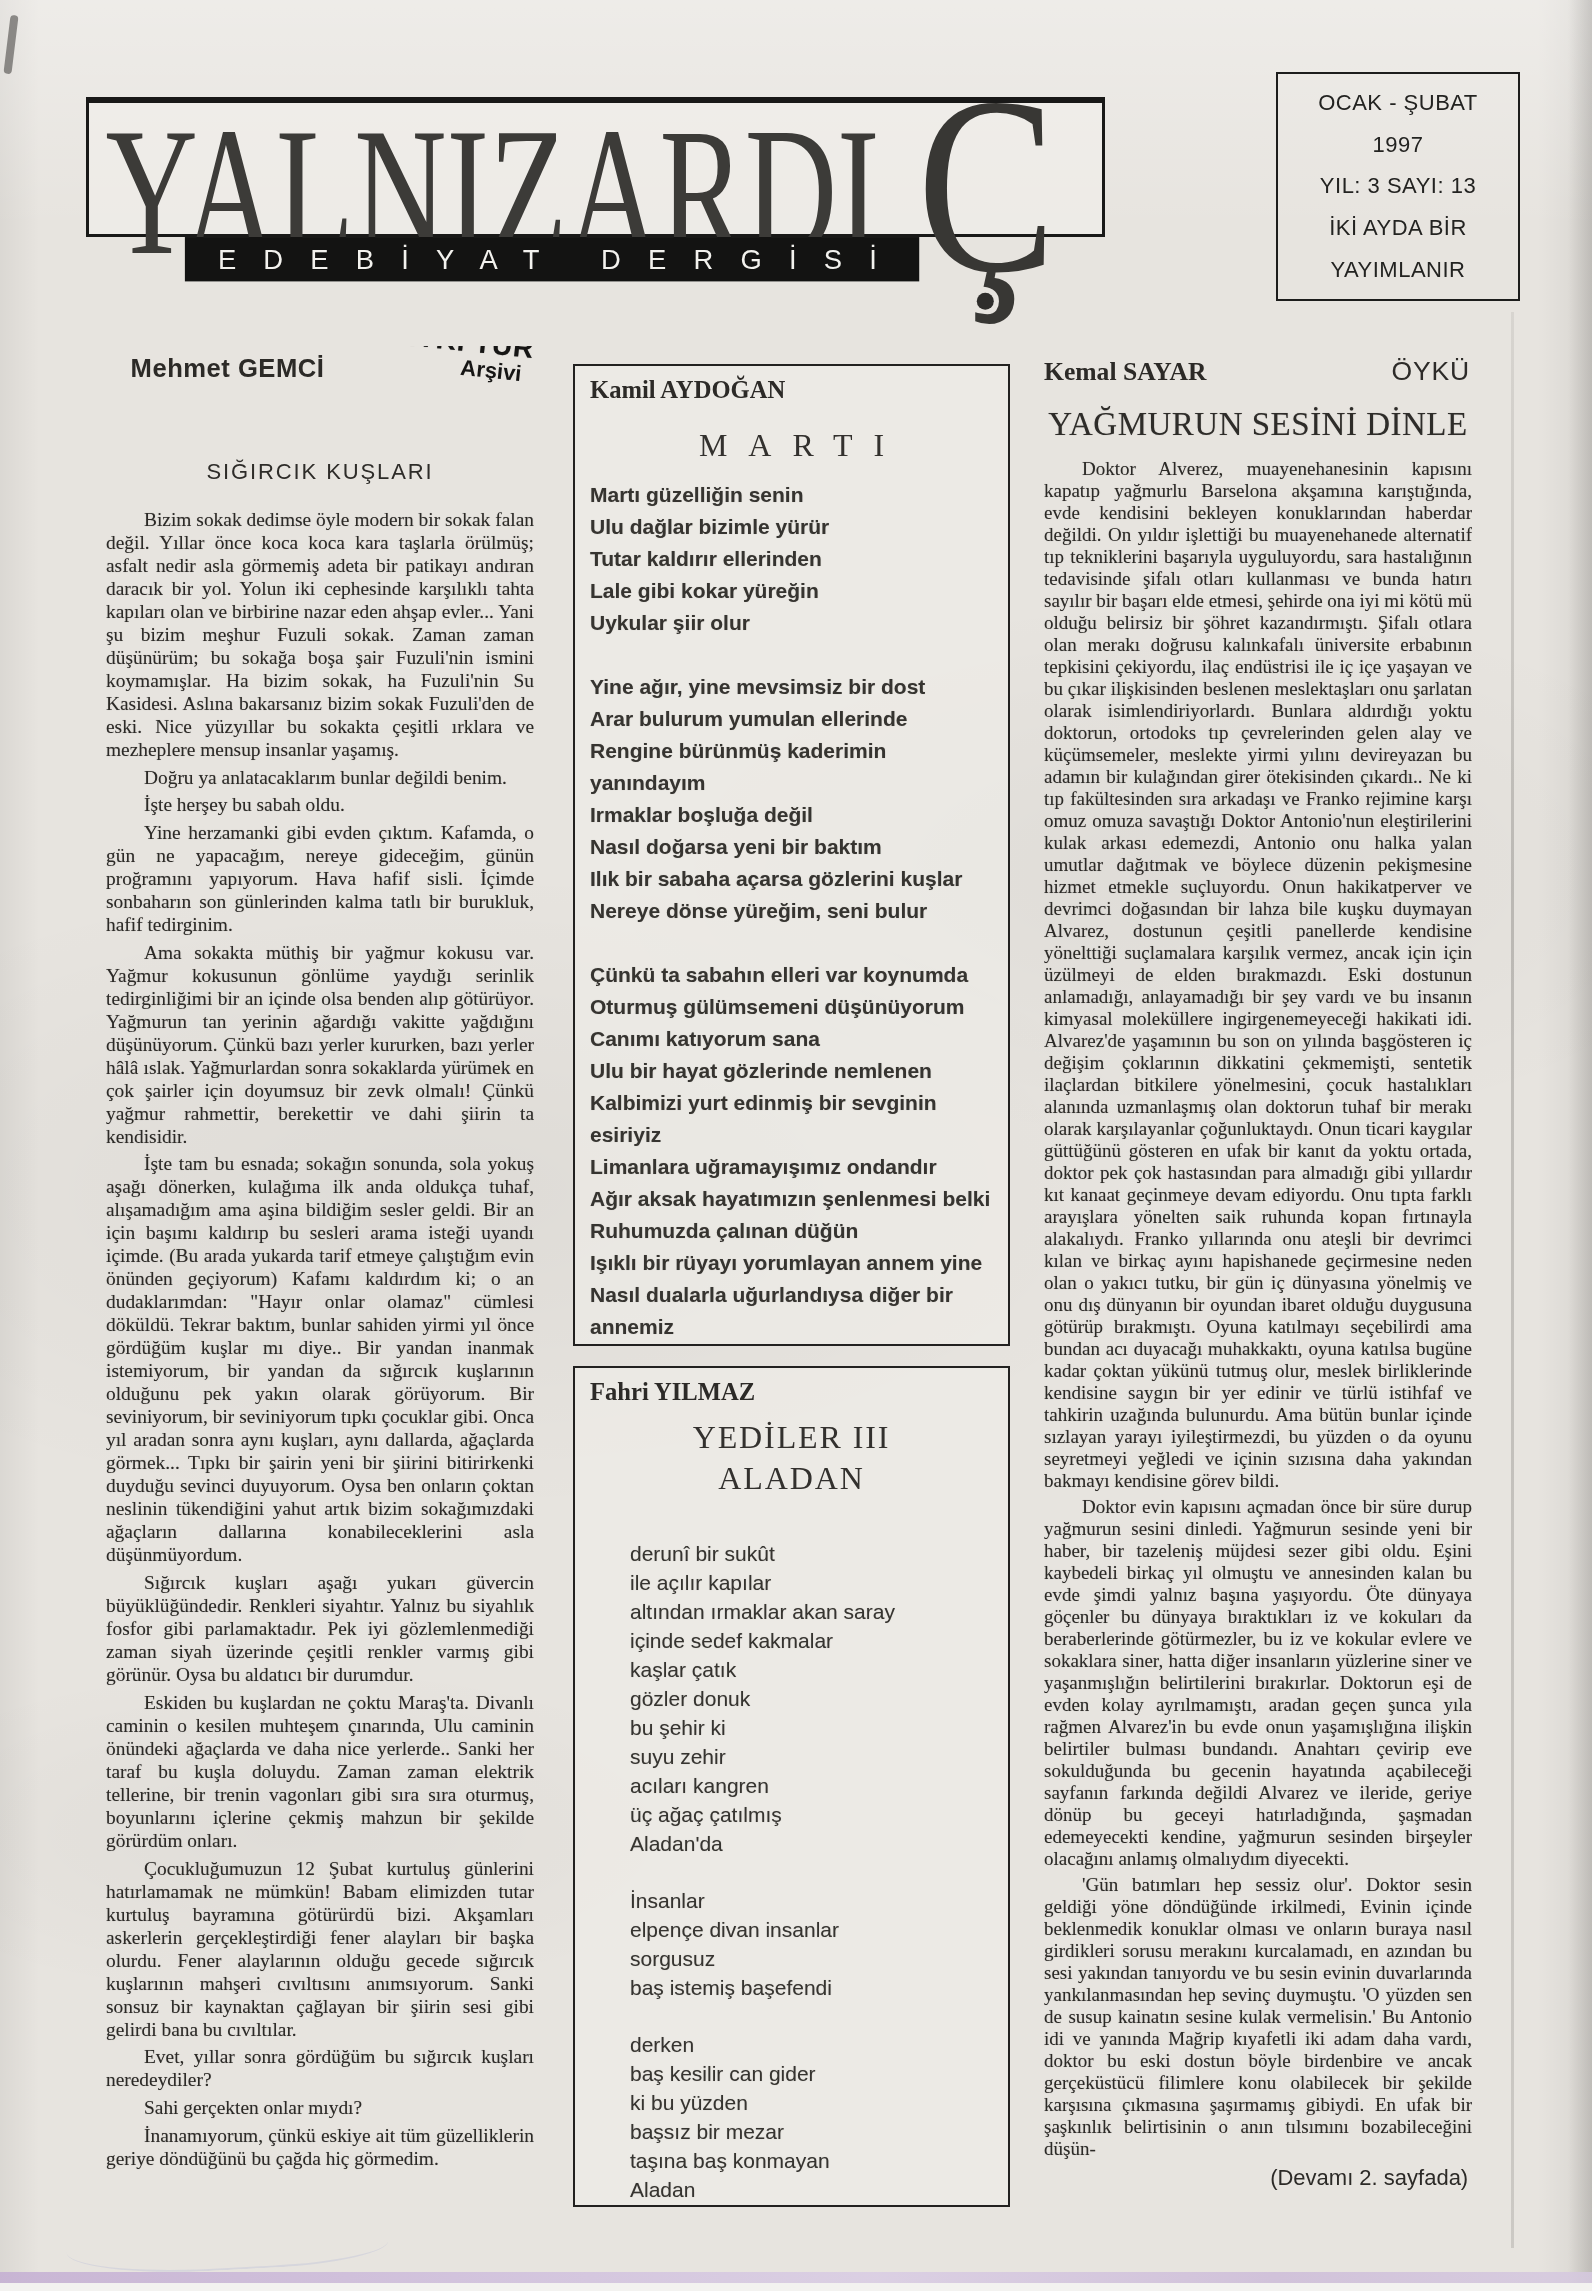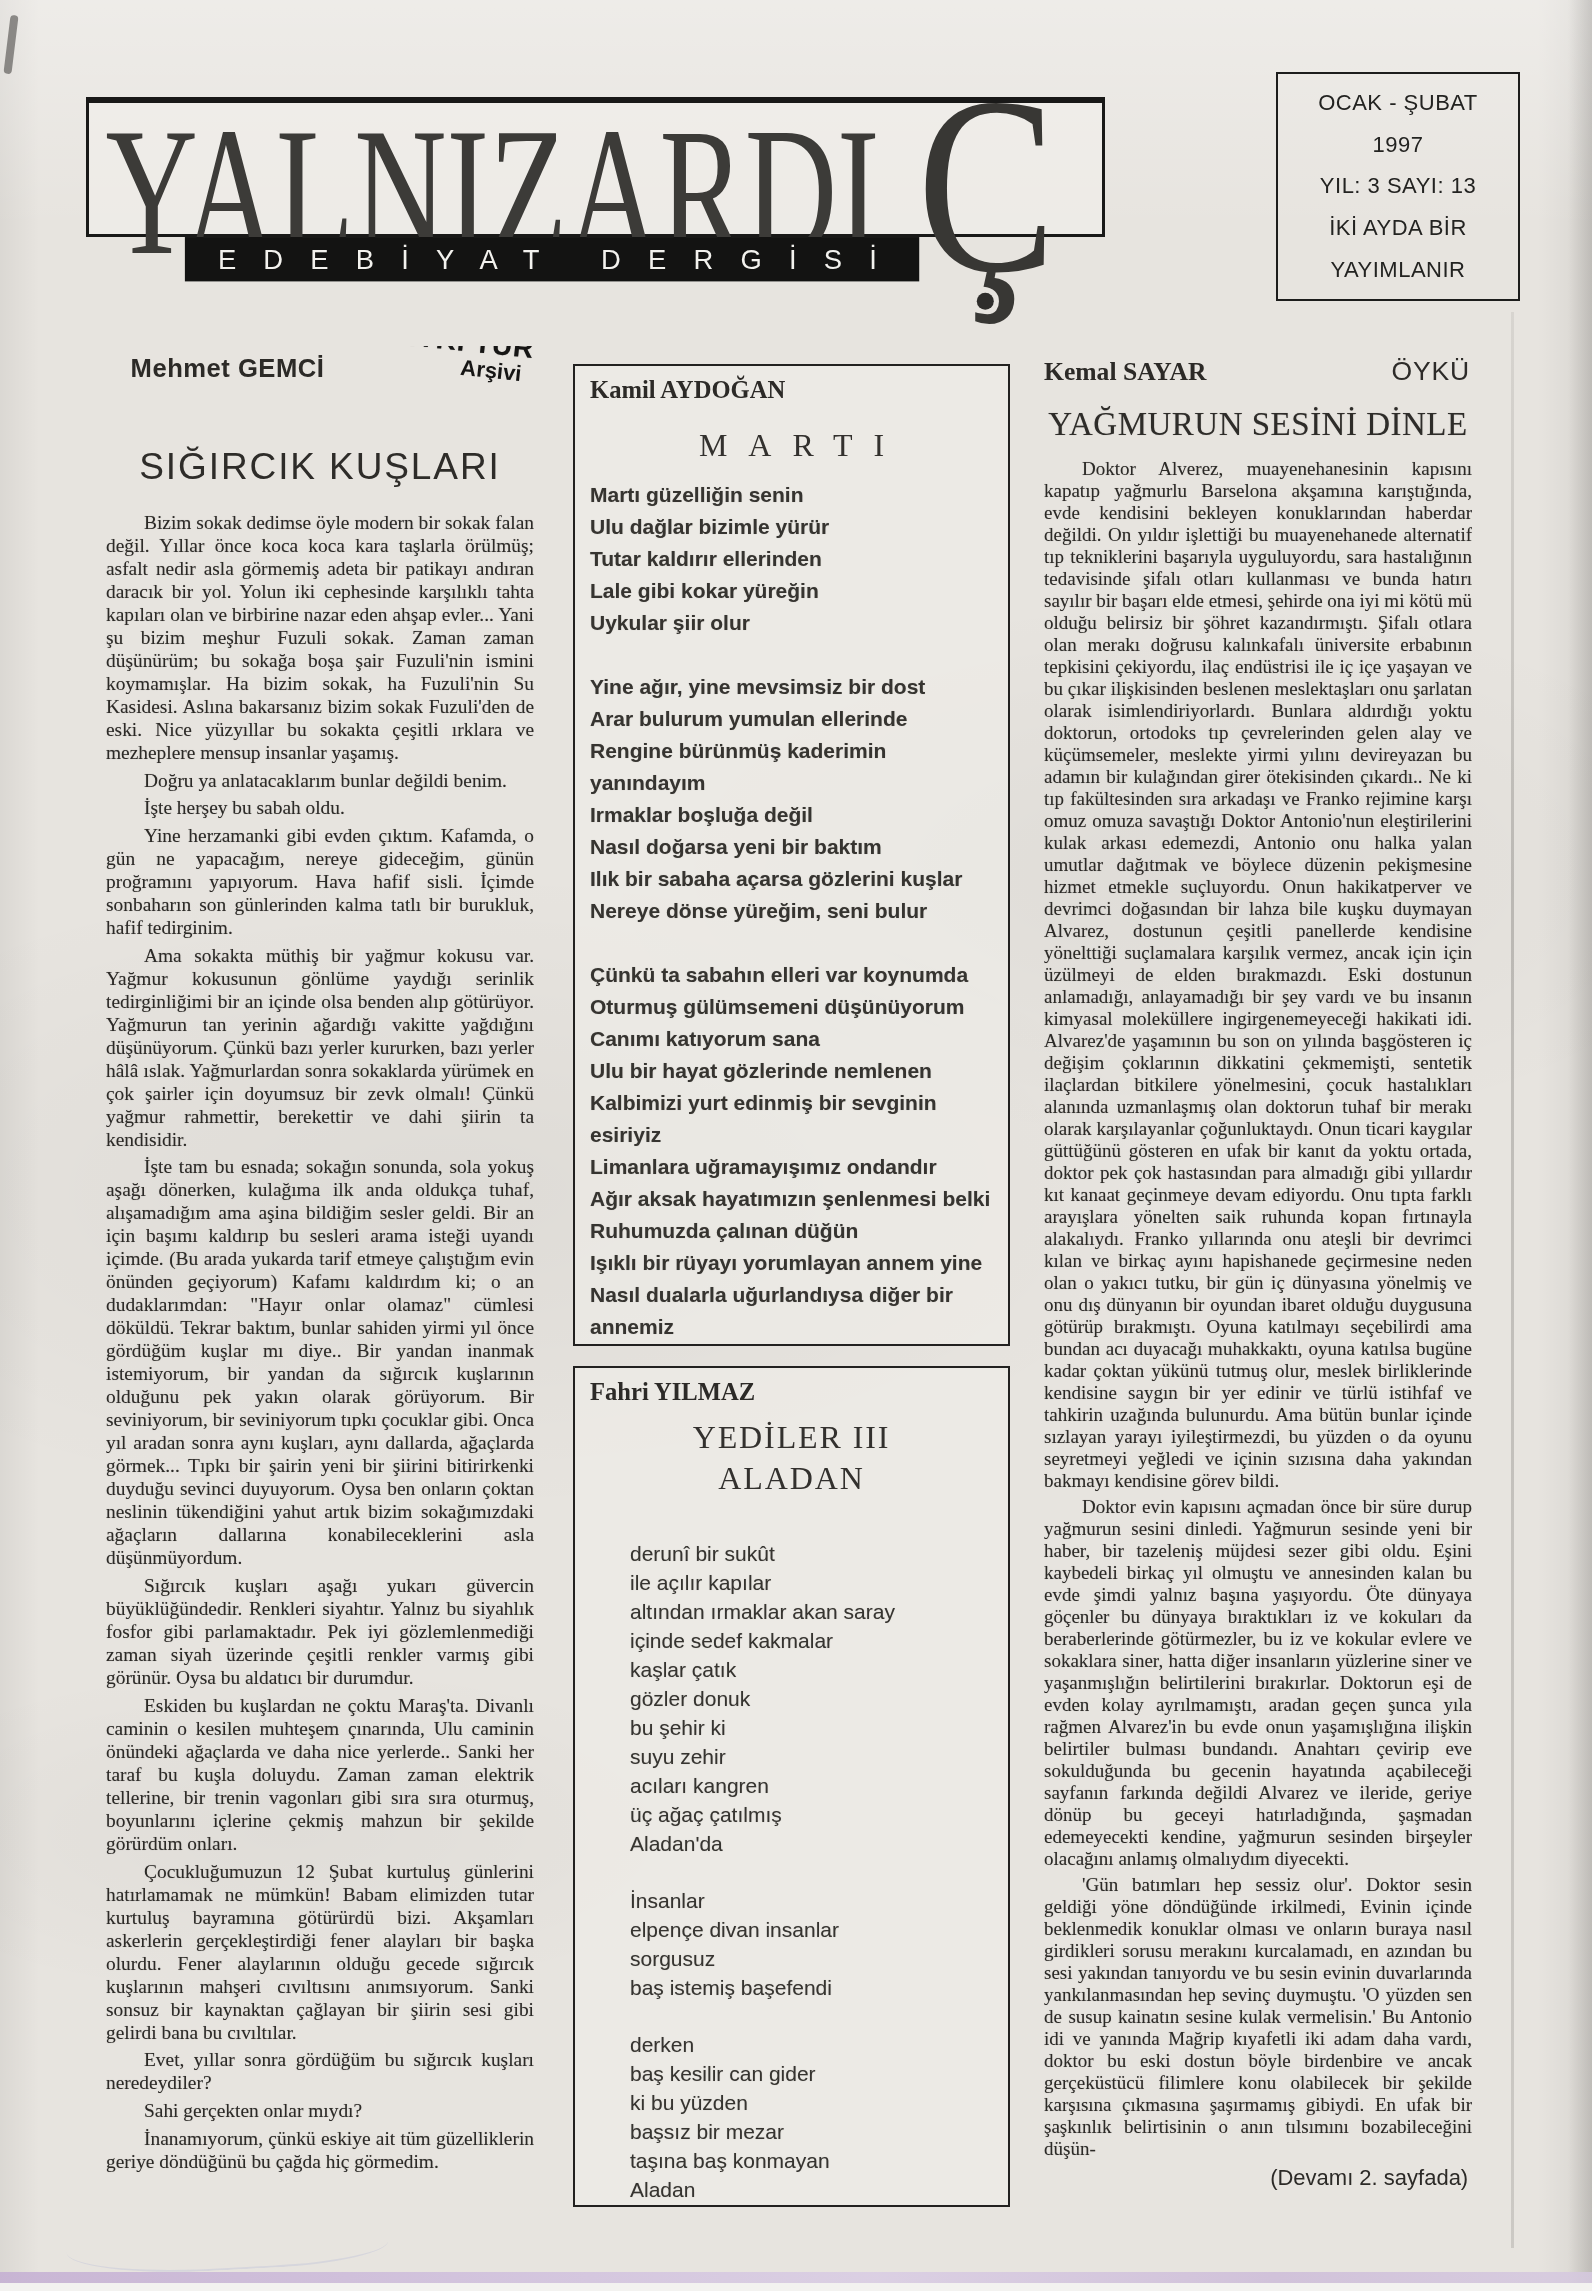--- a/index.html
+++ b/index.html
@@ -69,23 +69,23 @@
     font-weight:bold; font-size:25.6px; letter-spacing:0.5px;
   }
   .stamp {
     position:absolute; left:273px; top:-17px; width:227px; text-align:center;
     transform:rotate(6deg);
     font-family:"Liberation Sans","DejaVu Sans",sans-serif; font-weight:bold; color:#161514;
   }
   .stamp-l1 { font-size:28px; letter-spacing:0.9px; text-shadow:0 0 0.9px rgba(0,0,0,.4); }
   .stamp-l2 { font-size:22px; margin-top:-2.8px; }
   .left-title {
-    margin:2px 0 23px; text-align:center; font-weight:400;
-    font-family:"Liberation Sans","DejaVu Sans",sans-serif;
-    font-size:37px; letter-spacing:1.9px; color:#2e2c29;
+    margin:15px 0 23px; text-align:center; font-weight:400;
+    font-family:"Liberation Sans","DejaVu Sans",sans-serif;
+    font-size:22px; letter-spacing:1.9px; color:#2e2c29;
   }
 
   
   .poem-box {
     position:absolute; left:573px; width:437px;
     border:2.8px solid #222120; padding:9.5px 15px;
     background:rgba(240,238,233,.6);
     overflow:hidden;
   }
   .poem-box-1 { top:364px; height:982px; }

